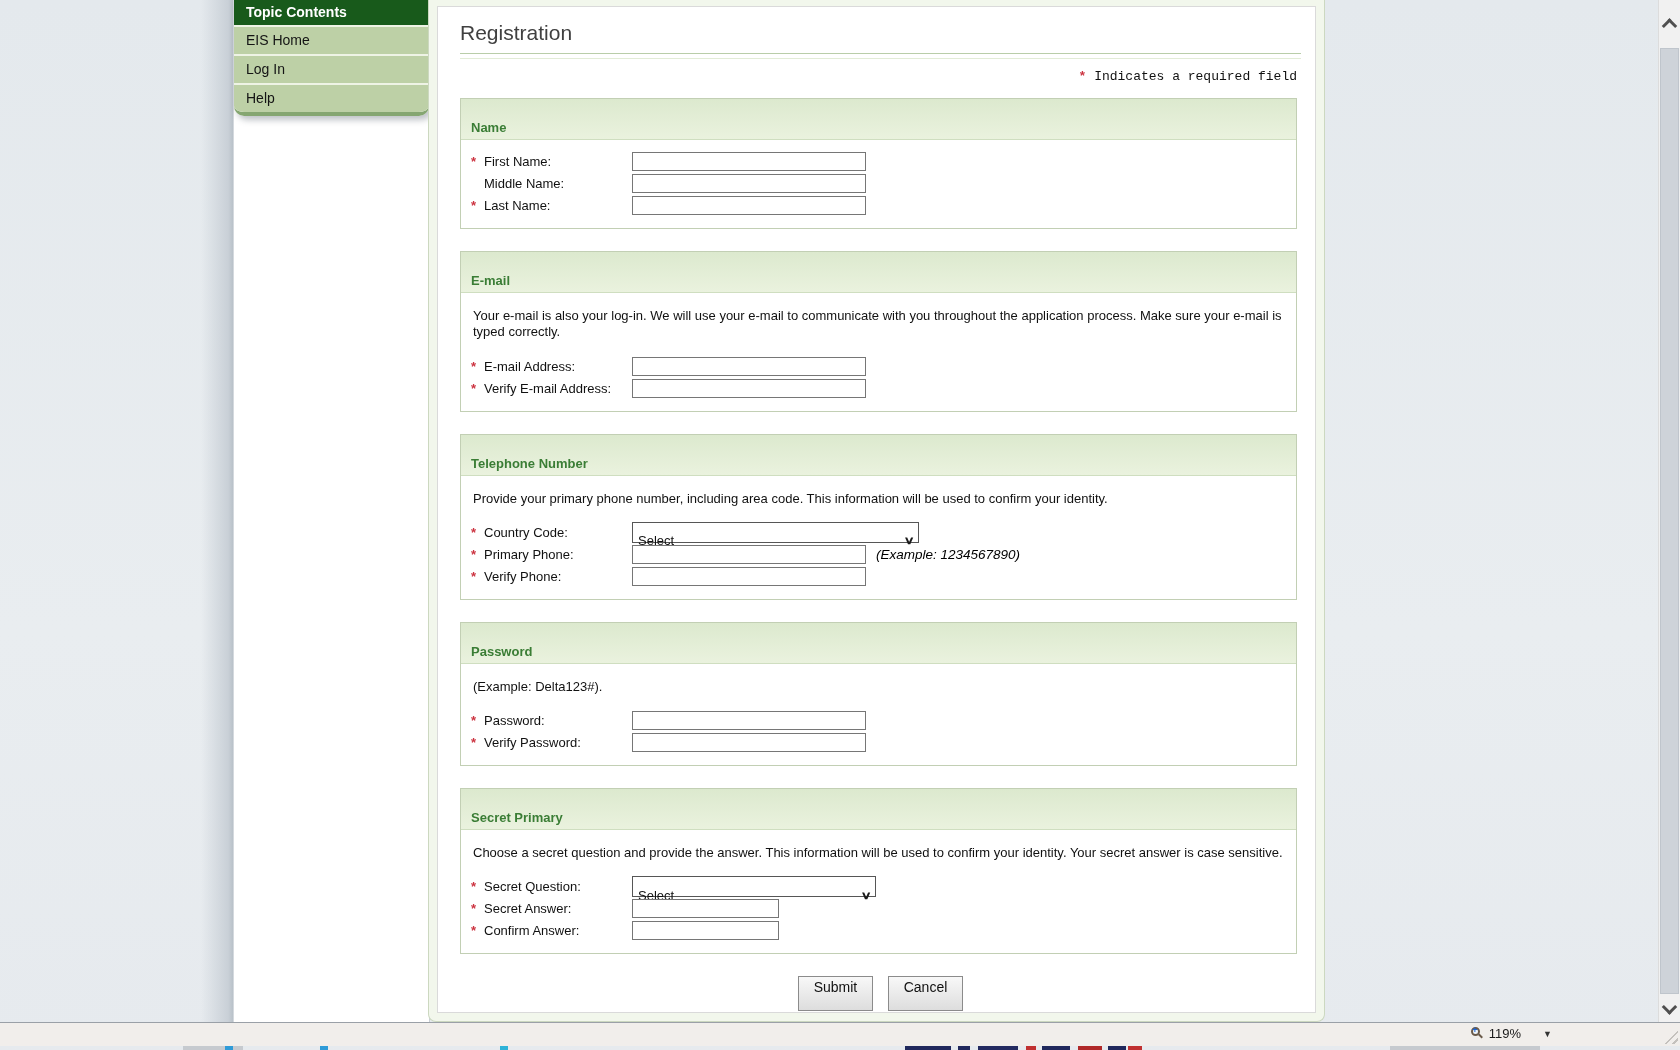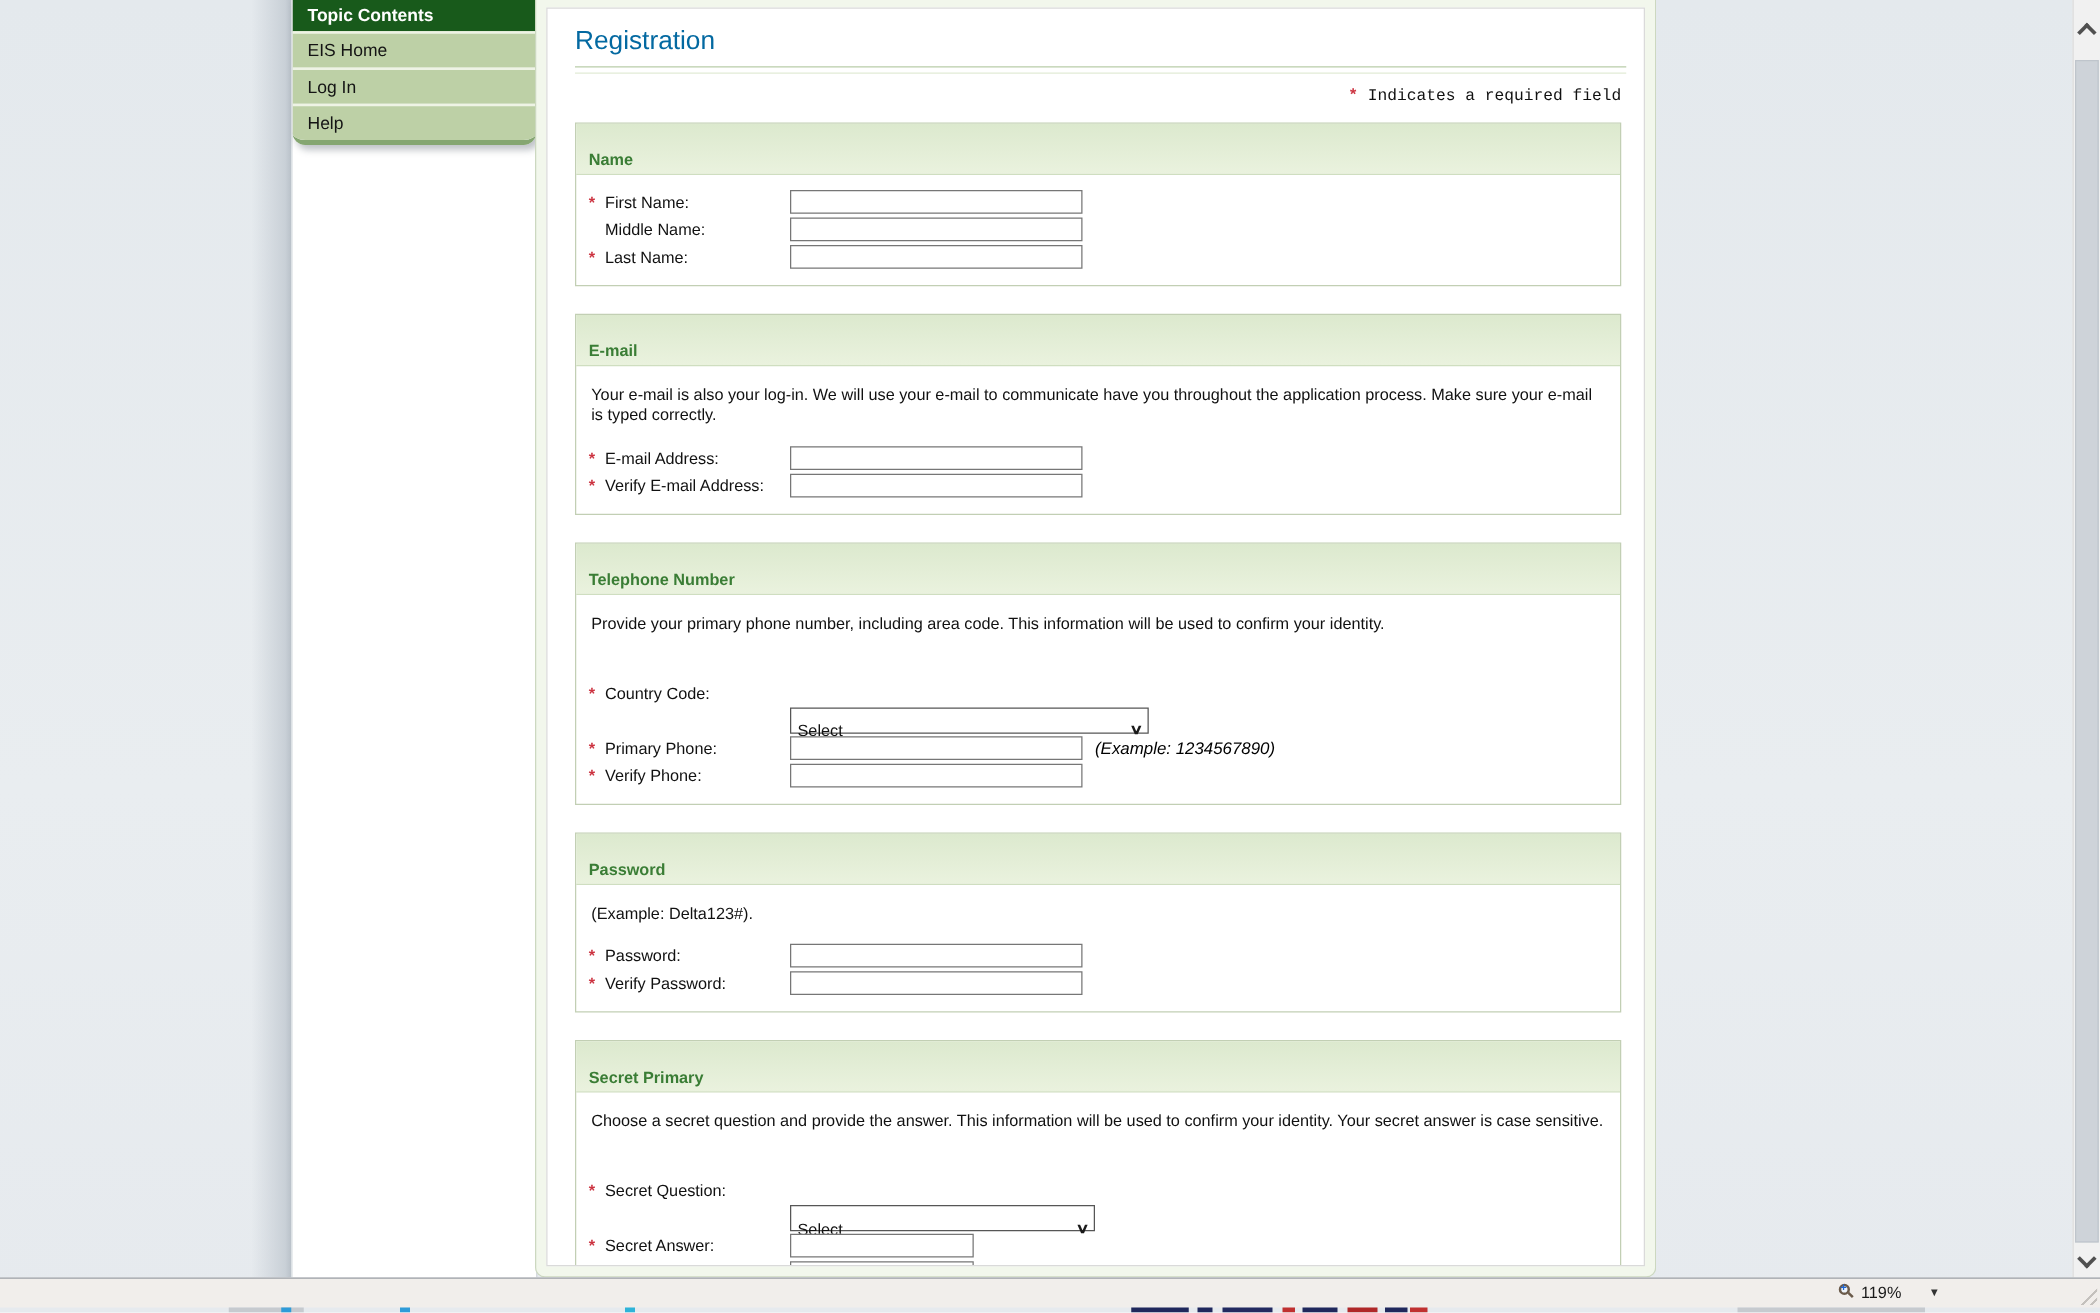--- a/index.html
+++ b/index.html
@@ -17,39 +17,39 @@
   .menu{border-bottom-left-radius:10px;border-bottom-right-radius:10px;overflow:hidden;
     border-bottom:4px solid #85a671;box-shadow:3px 4px 6px rgba(96,106,116,.4);}
   .menu-header{background:#185a1b;color:#ffffff;font-weight:bold;font-size:14px;padding:4px 12px 5px;}
   .menu-item{background:#bdd0a6;color:#141414;font-size:14px;padding:5px 12px 6px;
     border-top:2px solid #eef3e5;cursor:pointer;}
   
   .content-wrap{position:absolute;left:428px;top:0;width:897px;height:1022px;background:#f2f7ec;
     border:1px solid #ccd8c0;border-top:none;border-radius:0 0 8px 8px;box-sizing:border-box;}
   .panel{position:absolute;left:8px;right:8px;top:6px;bottom:8px;background:#ffffff;
     border:1px solid #dadada;box-sizing:border-box;padding:8px 14px 0 22px;overflow:hidden;}
-  .page-title{font-size:21px;color:#0369a1;font-weight:400;margin:6px 0 8px;}
+  .page-title{font-size:21px;color:#404040;font-weight:400;margin:6px 0 8px;}
   .title-rule{height:4px;border-top:1px solid #b9cda9;border-bottom:1px solid #e2ecd6;margin:0 0 4px;}
   .req-note{text-align:right;font-size:13px;color:#111;margin:10px 4px 14px 0;font-family:Liberation Mono, monospace;}
   .ast{color:#cc3340;font-weight:bold;}
   
   .section-box{border:1px solid #c2cfb4;margin:0 4px 22px 0;background:#fff;}
   .sec-header{background:linear-gradient(#dce9ce,#eaf2de);color:#3a7d35;font-weight:bold;
     font-size:13px;padding:21px 10px 4px;border-bottom:1px solid #cfdec0;}
   .sec-body{padding:7px 10px 11px;}
   .sec-desc{font-size:13px;color:#111;line-height:1.25;margin:8px 2px 2px;max-width:852px;}
   .fields{margin-top:4px;}
   .sec-desc ~ .fields{margin-top:15px;}
   .field-row{display:flex;align-items:center;min-height:21px;margin:1px 0;}
   .req-cell{width:13px;color:#cc3340;font-weight:bold;font-size:13px;}
   .f-label{width:148px;font-size:13px;color:#111;}
   .f-input{height:19px;border:1px solid #767676;box-sizing:border-box;width:234px;
     font-size:13px;padding:1px 3px;font-family:"Liberation Sans",sans-serif;background:#fff;}
   .select-box{height:21px;border:1px solid #565656;background:#fff;display:flex;align-items:center;
-    justify-content:space-between;padding:17px 5px 0 5px;box-sizing:border-box;font-size:13px;cursor:pointer;color:#111;margin-top:44px;}
+    justify-content:space-between;padding:17px 5px 0 5px;box-sizing:border-box;font-size:13px;cursor:pointer;color:#111;}
   .sel-chev{font-size:11px;font-weight:bold;color:#1a1a1a;transform:scaleX(1.4);line-height:1;}
   .hint{font-style:italic;font-size:13.5px;margin-left:10px;color:#000000;}
   .btn-row{text-align:center;margin-top:16px;}
   .btn{font-family:"Liberation Sans",sans-serif;font-size:14px;color:#111;
     background:linear-gradient(#f8f8f8,#dddddd);border:1px solid #8b8b8b;
     padding:2px 15px 15px;margin:0 5px;cursor:pointer;}
   
   .scrollbar{position:absolute;left:1658px;top:0;width:22px;height:1022px;background:#f1f1f1;
     border-left:1px solid #dcdcdc;box-sizing:border-box;}
   .sb-btn{position:absolute;left:0;width:21px;height:24px;display:flex;align-items:center;
@@ -118,21 +118,21 @@
                 <span class="req-cell">*</span>
                 <span class="f-label">Last Name:</span>
                 <input type="text" class="f-input" style="width: 234px;">
               </div>
             </div>
           </div>
         </div>
         <div class="section-box">
           <div class="sec-header">E-mail</div>
           <div class="sec-body">
-            <div class="sec-desc">Your e-mail is also your log-in. We will use your e-mail to communicate have you throughout the application process. Make sure your e-mail is typed correctly.</div>
+            <div class="sec-desc">Your e-mail is also your log-in. We will use your e-mail to communicate with you throughout the application process. Make sure your e-mail is typed correctly.</div>
             <div class="fields">
               <div class="field-row">
                 <span class="req-cell">*</span>
                 <span class="f-label">E-mail Address:</span>
                 <input type="text" class="f-input" style="width: 234px;">
               </div>
               <div class="field-row">
                 <span class="req-cell">*</span>
                 <span class="f-label">Verify E-mail Address:</span>
                 <input type="text" class="f-input" style="width: 234px;">

